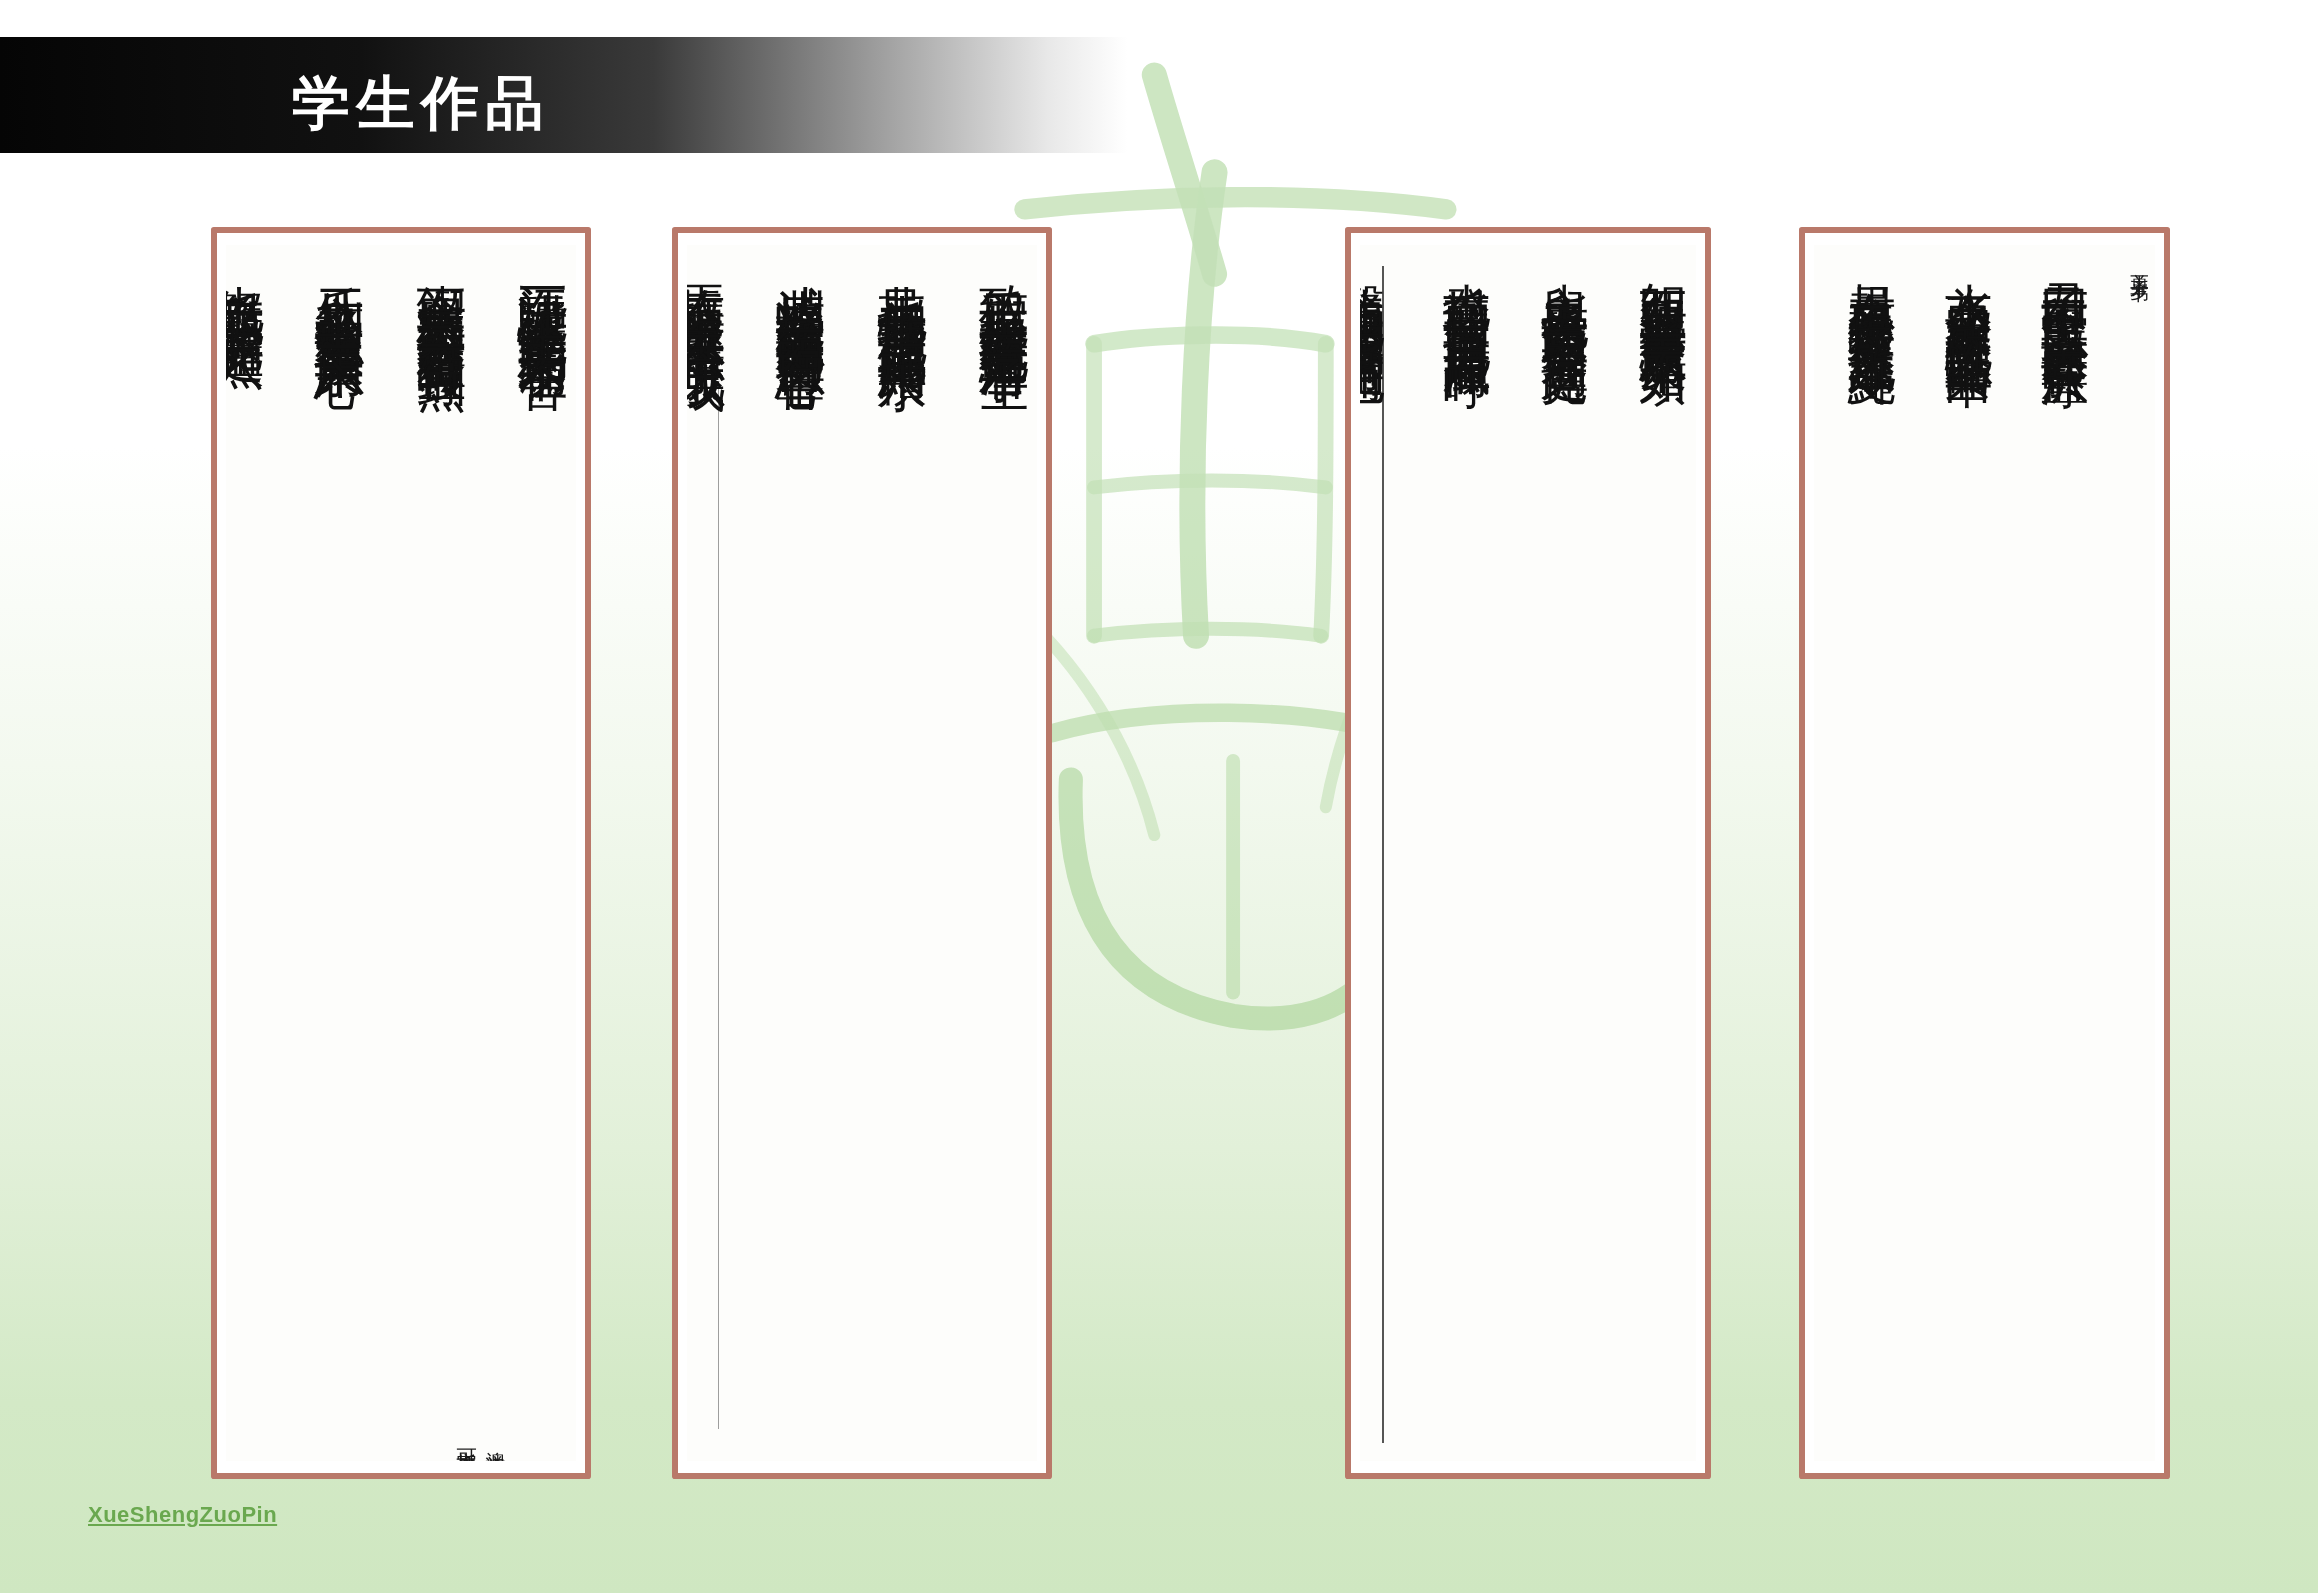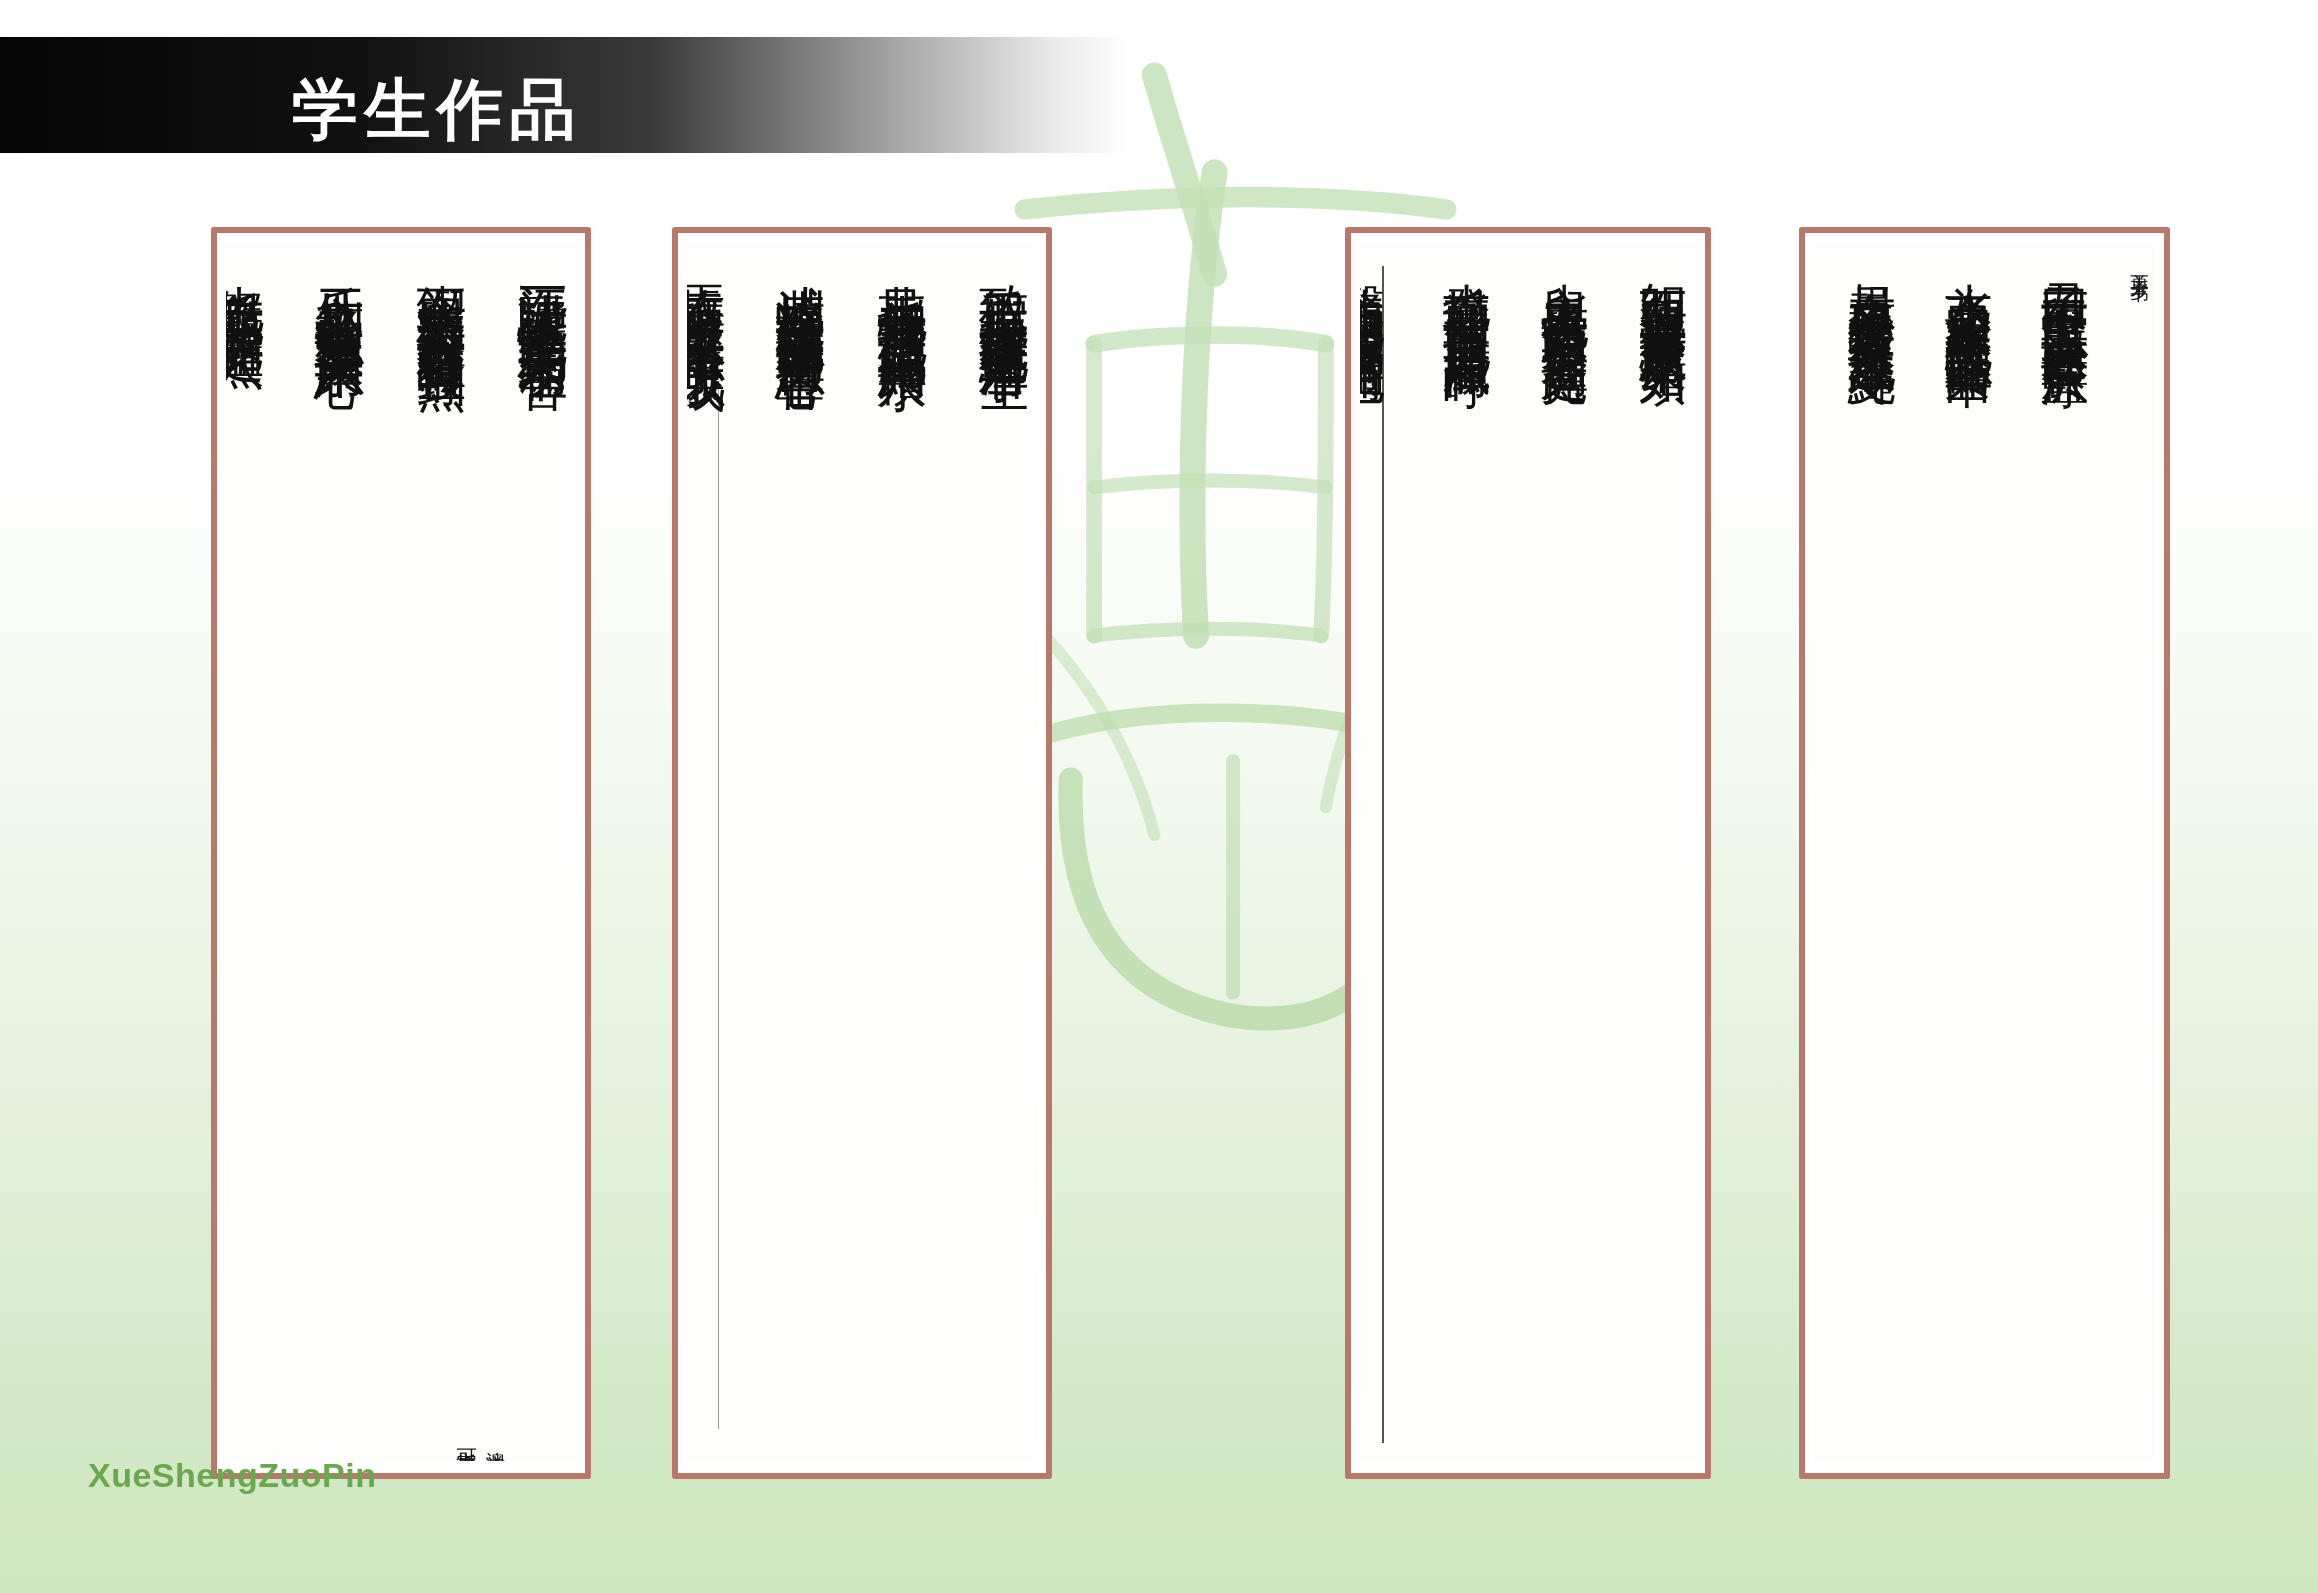--- a/index.html
+++ b/index.html
@@ -34,21 +34,21 @@
     left: 0;
     top: 37px;
     width: 1127px;
     height: 116px;
     background: linear-gradient(to right, #050505 0%, #111111 32%, #3a3a3a 58%, #a8a8a8 80%, #e8e8e8 93%, #ffffff 100%);
   }
   #header-title {
     position: absolute;
     left: 292px;
     top: 65px;
-    font-size: 66px;
+    font-size: 58px;
     font-weight: bold;
     color: #ffffff;
     letter-spacing: 6.5px;
     font-family: "DejaVu Sans", sans-serif;
     white-space: nowrap;
   }
 
   
   #logo {
     position: absolute;
@@ -222,26 +222,27 @@
     background: #2a2a2a;
     opacity: 0.8;
   }
   .scroll-frame.f3 .rule-line { right: 312px; }
   .scroll-frame.f2 .rule-line.inner { right: 318px; top: 139px; bottom: 32px; opacity: .45; width: 0.9px; }
 
   
   #footer-caption {
     position: absolute;
     left: 88px;
-    top: 1456px;
-    font-size: 34px;
+    top: 1502px;
+    font-size: 22px;
     font-weight: bold;
     color: #6aa84f;
     font-family: "Liberation Sans", sans-serif;
     letter-spacing: 0.5px;
+    text-decoration: underline;
   }
 </style>
 </head>
 <body>
 
 <div id="stage">
 
   <svg id="watermark" viewBox="0 0 1260 2350" xmlns="http://www.w3.org/2000/svg">
     <g fill="none" stroke="#93c87c" stroke-linecap="round" stroke-linejoin="round">
       <path d="M430 40 C 470 180, 520 330, 560 470" stroke-width="54" opacity="0.85"></path>

